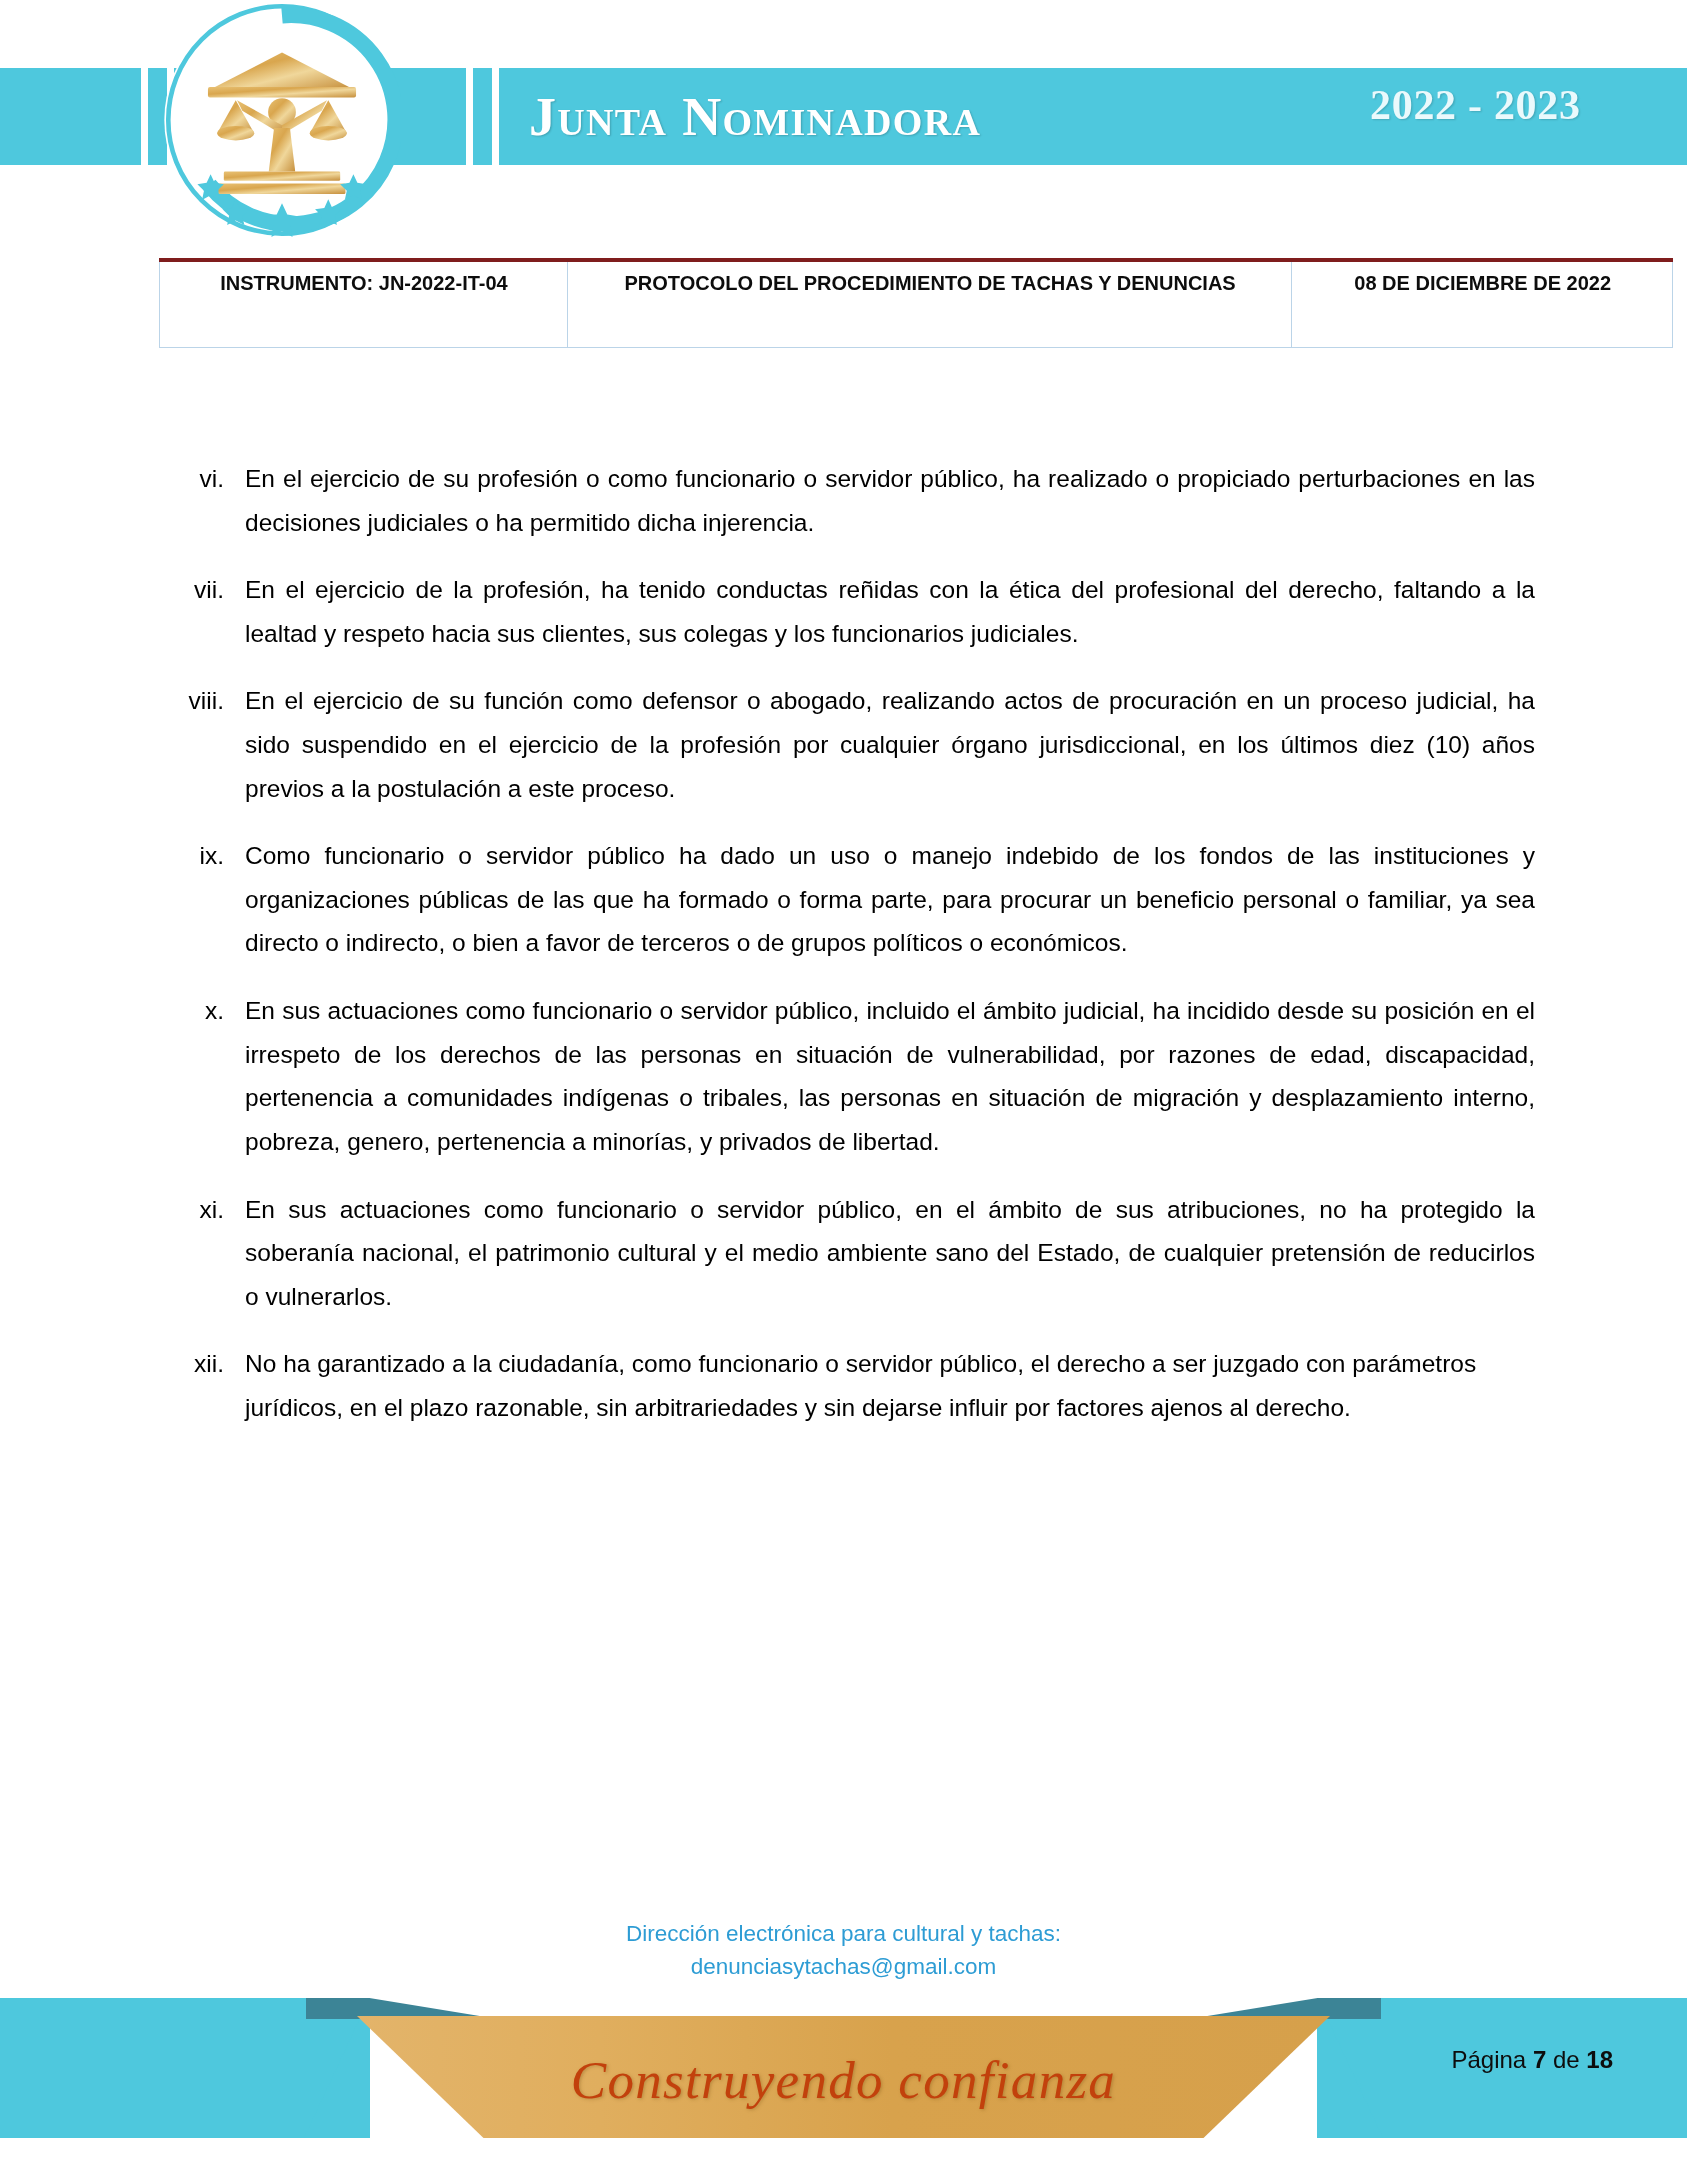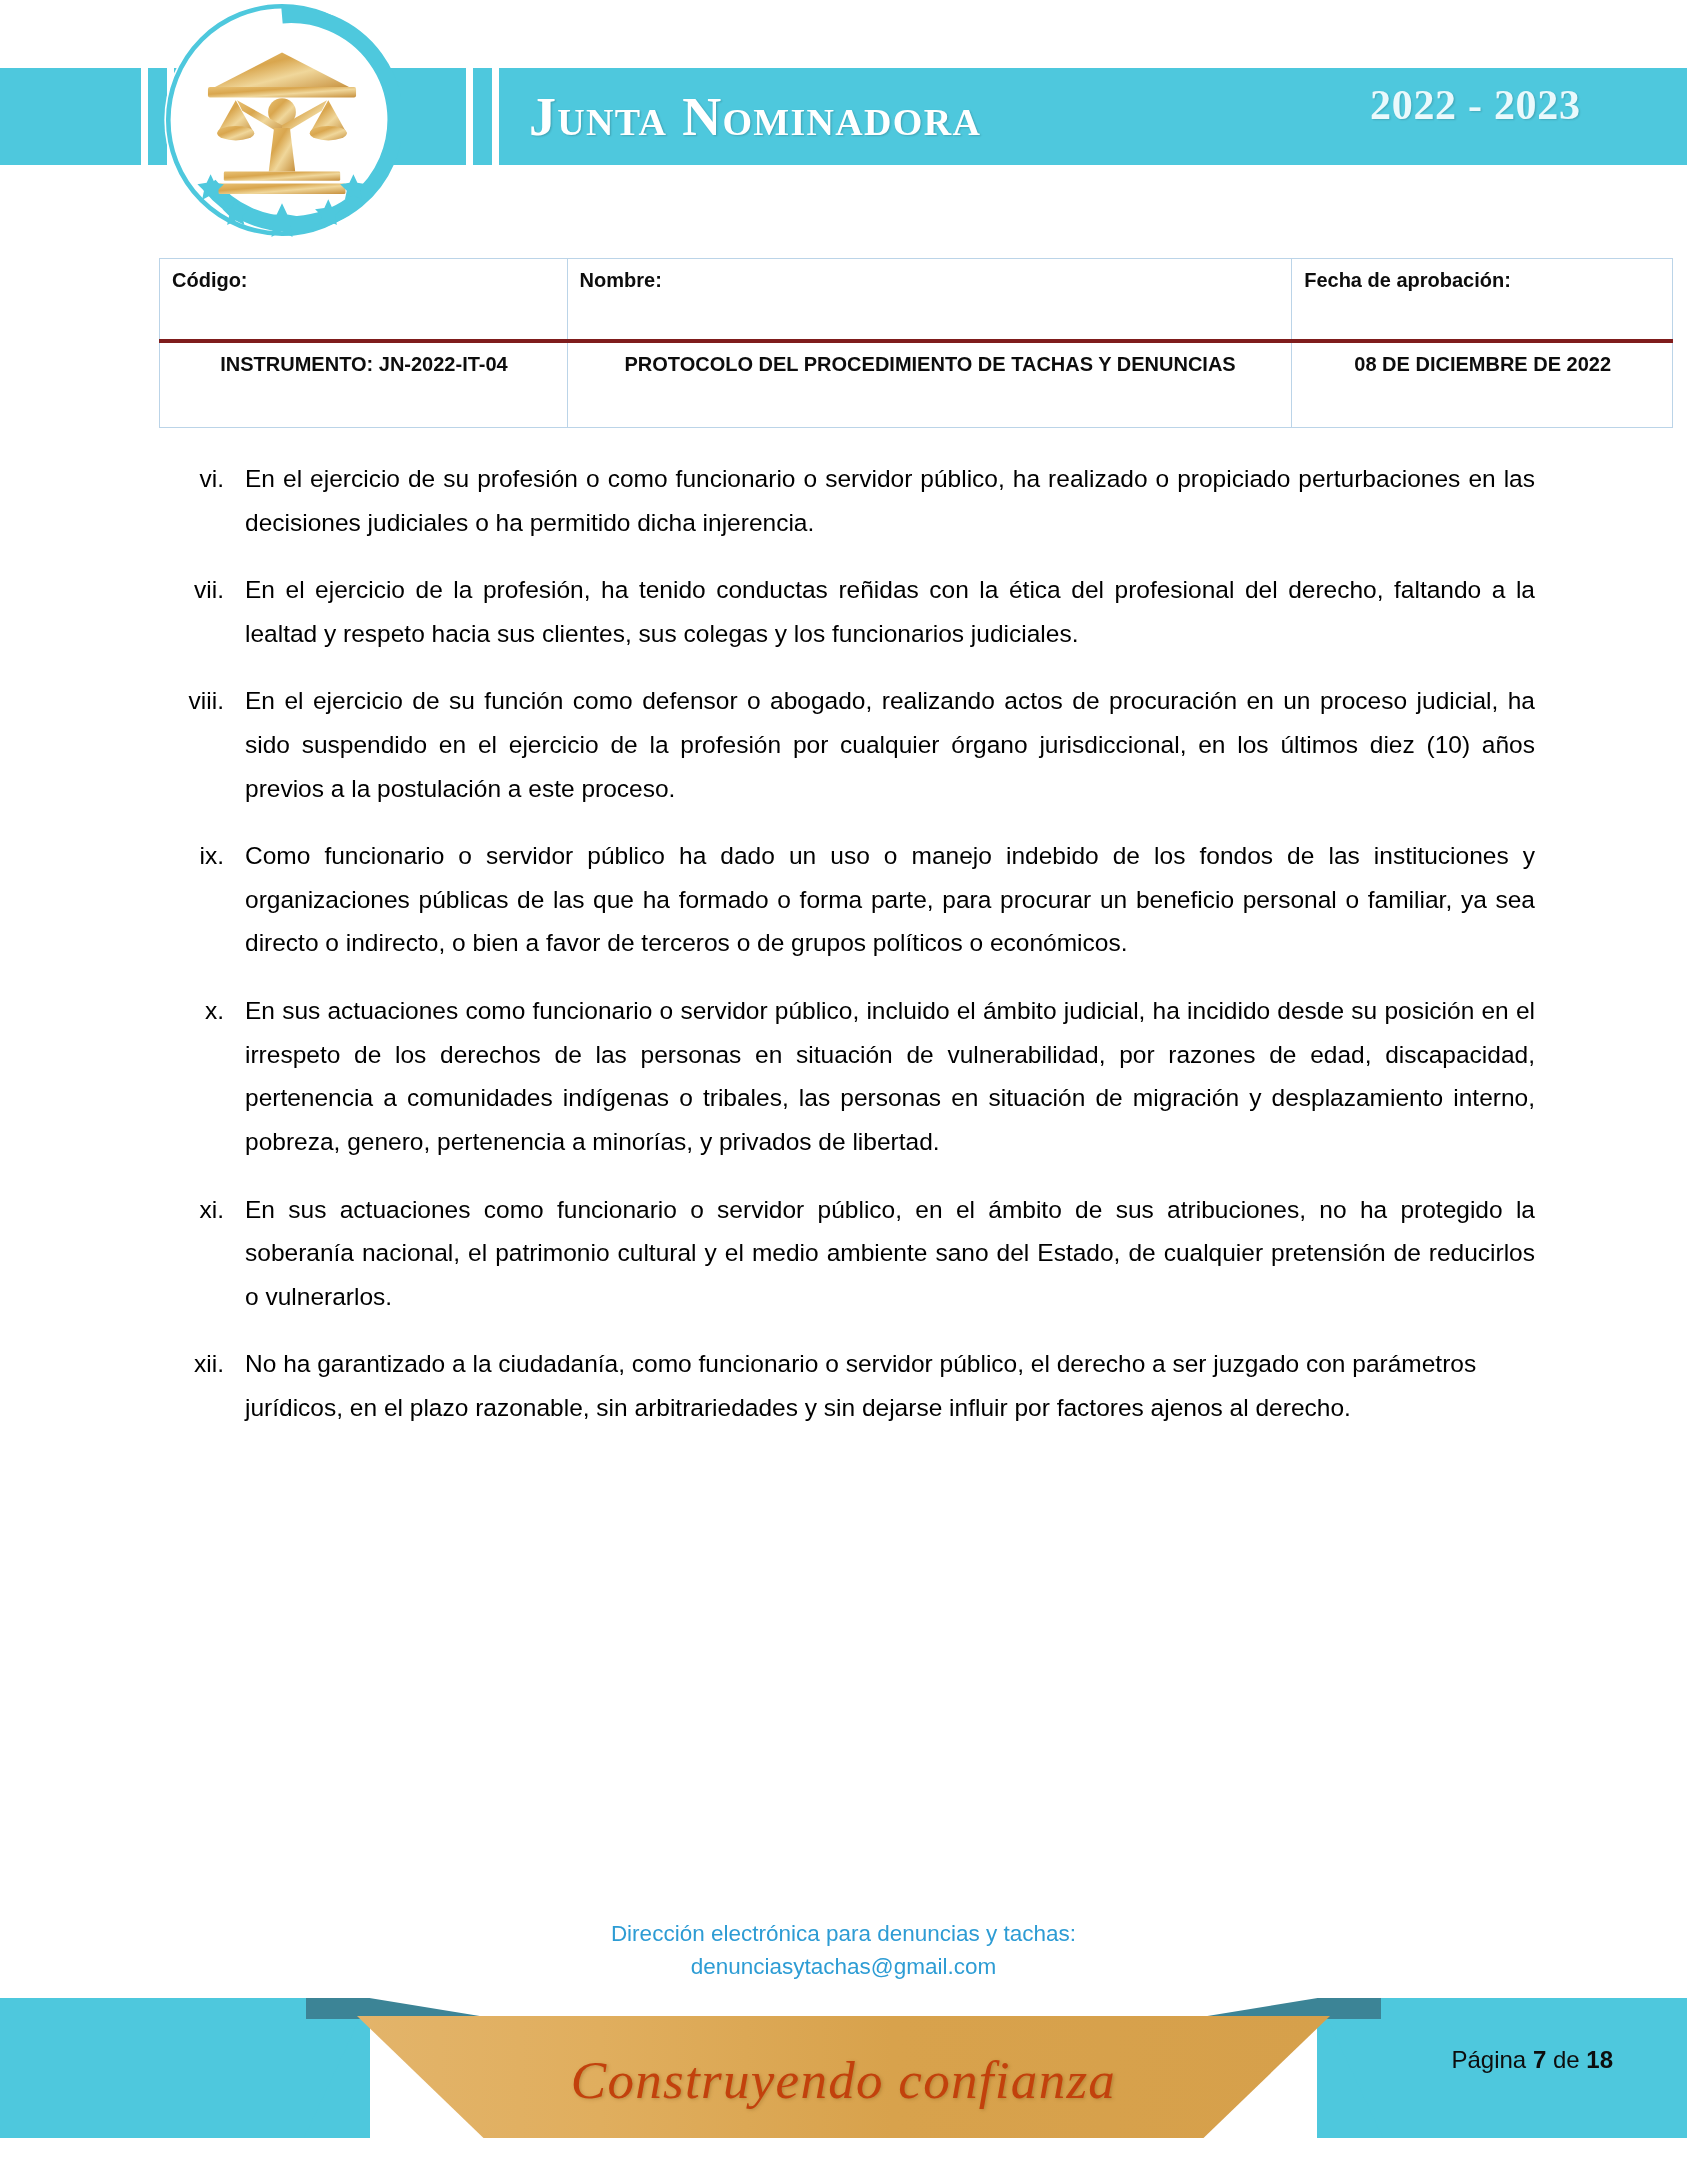--- a/index.html
+++ b/index.html
@@ -331,25 +331,20 @@
         </g>
       </svg>
     </div>
 
     <div class="header-title">Junta Nominadora</div>
     <div class="header-years">2022 - 2023</div>
   </div>
 
   <table class="meta-table">
     <tbody>
-      <tr class="row-head">
-        <td class="col-a">Código:</td>
-        <td class="col-b">Nombre:</td>
-        <td class="col-c">Fecha de aprobación:</td>
-      </tr>
       <tr class="row-body">
         <td class="col-a">INSTRUMENTO: JN-2022-IT-04</td>
         <td class="col-b cell-center">PROTOCOLO DEL PROCEDIMIENTO DE TACHAS Y DENUNCIAS</td>
         <td class="col-c">08 DE DICIEMBRE DE 2022</td>
       </tr>
     </tbody>
   </table>
 
   <div class="content">
 
@@ -386,21 +381,21 @@
     <div class="clause">
       <div class="clause-num">xii.</div>
       <div class="clause-text nojustify">No ha garantizado a la ciudadanía, como funcionario o servidor público, el derecho a ser juzgado con parámetros jurídicos, en el plazo razonable, sin arbitrariedades y sin dejarse influir por factores ajenos al derecho.</div>
     </div>
 
   </div>
 
   <div class="footer">
 
     <div class="footer-contact">
-      <span>Dirección electrónica para denuncias y tachas:</span>
+      <span>Dirección electrónica para cultural y tachas:</span>
       <span class="line2">denunciasytachas@gmail.com</span>
     </div>
 
     <div class="footer-bands">
       <div class="band-left"></div>
       <div class="band-right"></div>
       <div class="band-left-slope"></div>
       <div class="band-right-slope"></div>
       <div class="shadow-left"></div>
       <div class="shadow-right"></div>

